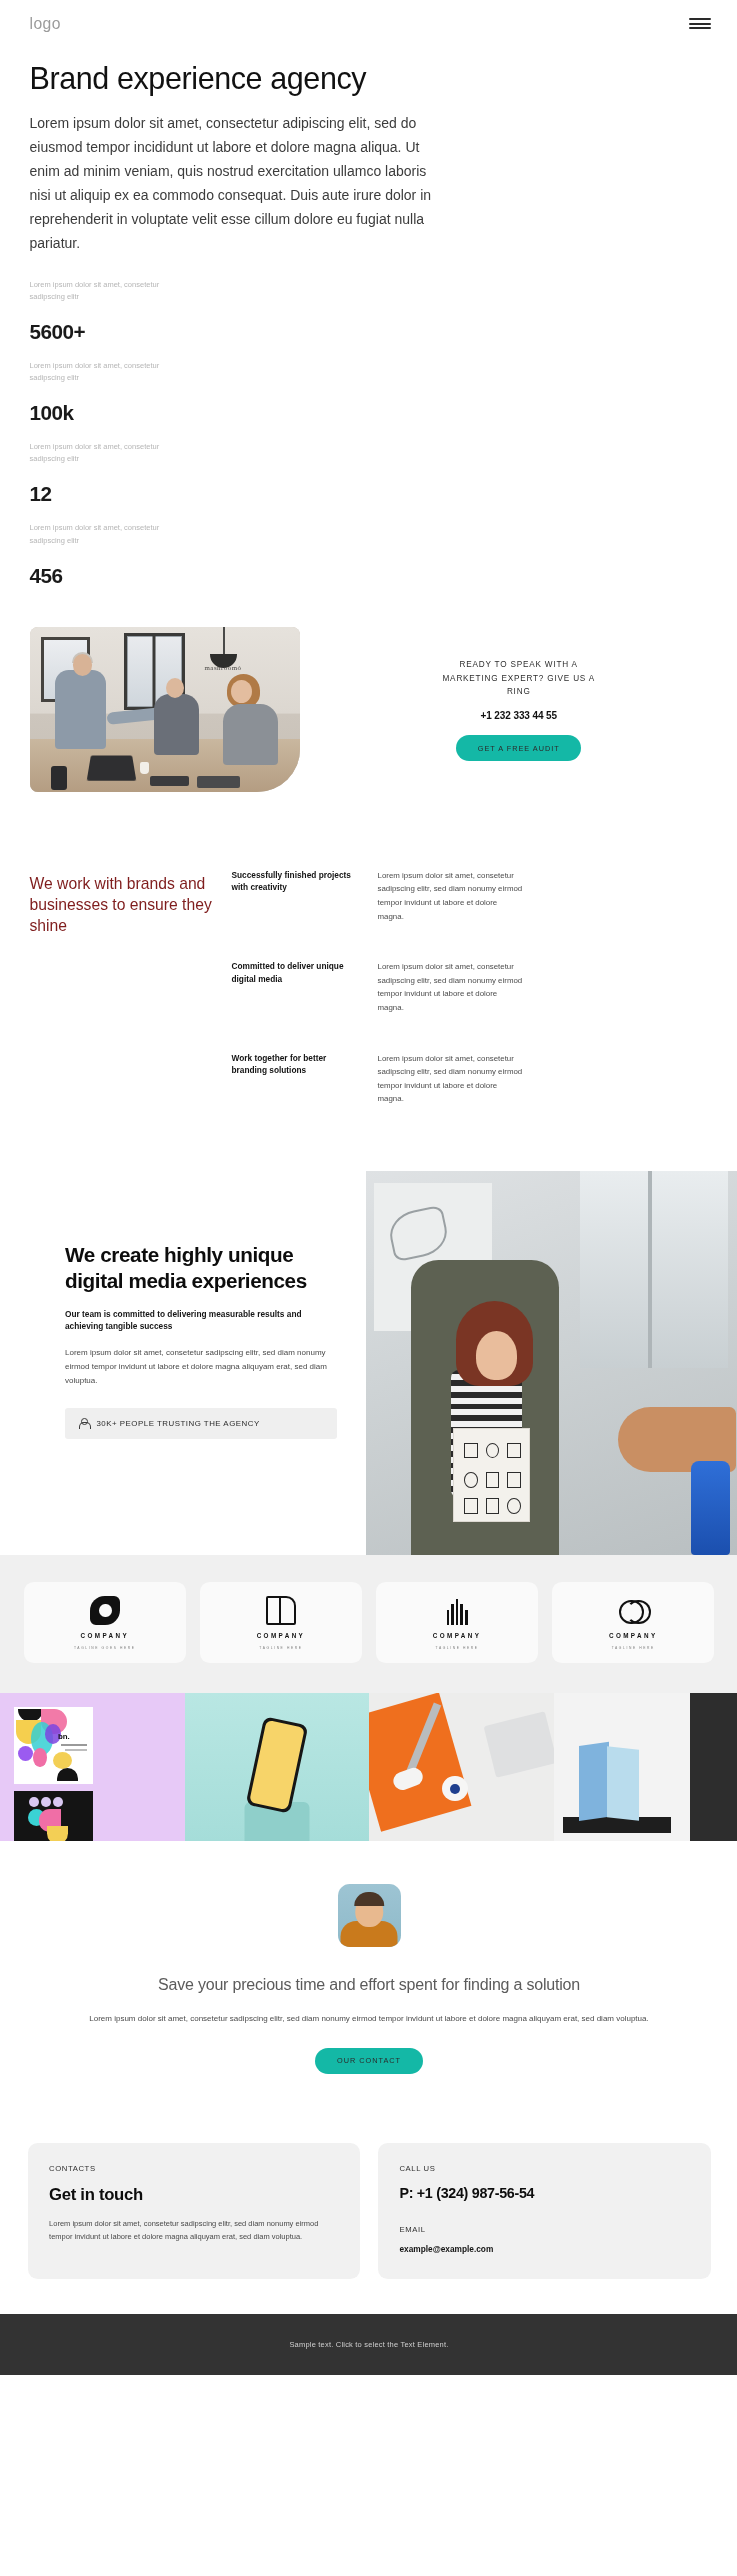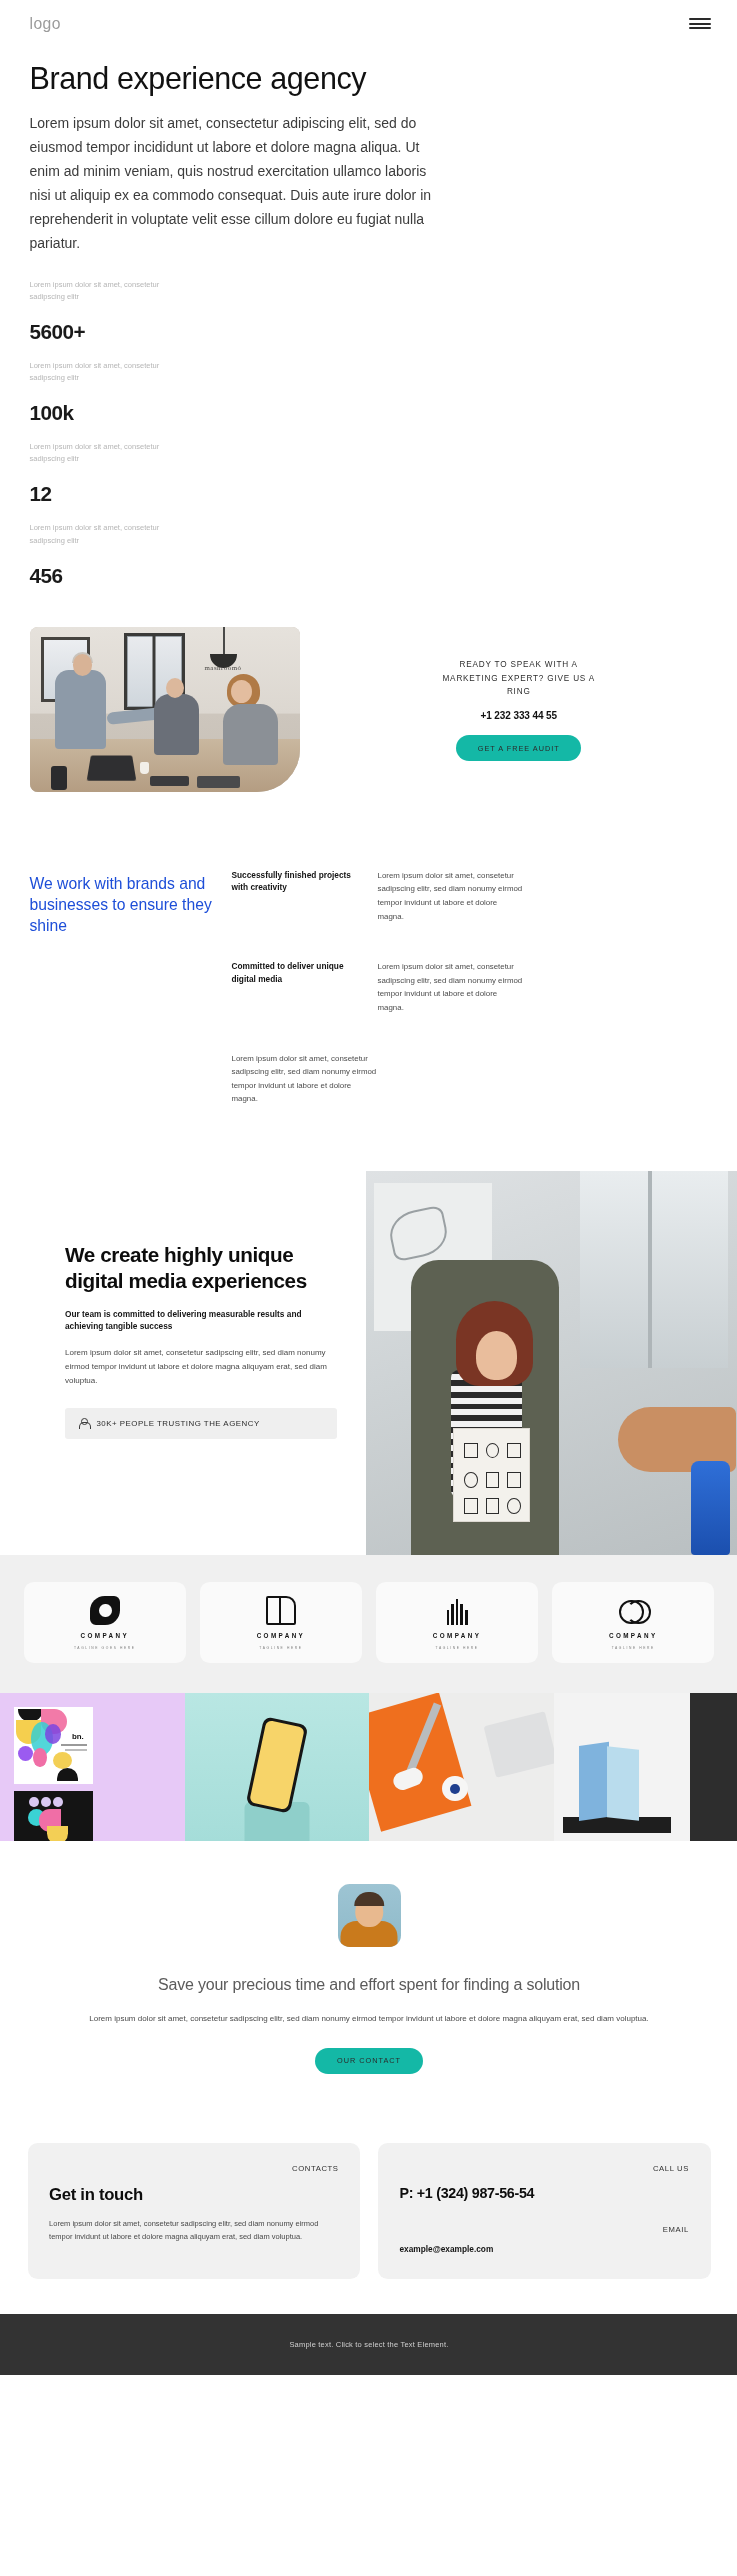--- a/index.html
+++ b/index.html
@@ -193,21 +193,21 @@
   
   .workwith {
     display: flex;
     padding: 77px 29.5px 0 29.5px;
   }
   .ww-left {
     width: 202px;
     font-size: 15.7px;
     font-weight: 400;
     line-height: 1.36;
-    color: #1d4ed8;
+    color: #7f1d1d;
     padding-top: 3.9px;
   }
   .ww-right { flex: 1; }
   .ww-row {
     display: flex;
     margin-bottom: 37px;
   }
   .ww-row:last-child { margin-bottom: 0; }
   .ww-h {
     width: 146px;
@@ -327,21 +327,21 @@
   .lc-name { font-size: 6.3px; letter-spacing: 2.4px; font-weight: 700; color: #111; }
   .lc-tag { font-size: 3.3px; letter-spacing: 1.6px; color: #7d7d7d; }
 
   
   .gallery { display: flex; height: 148px; }
   .g { flex: 1; position: relative; overflow: hidden; }
   .g1 { background: #e7c9f7; }
   .g1 .card1{position:absolute;left:13.8px;top:13.8px;width:79px;height:77px;background:#fff;overflow:hidden;}
   .g1 .card2{position:absolute;left:13.8px;top:98px;width:79px;height:61px;background:#141414;overflow:hidden;}
   .blob{position:absolute;border-radius:50%;}
-  .g1 .bn{position:absolute;right:9px;top:25.6px;font-size:7.9px;font-weight:700;color:#111;}
+  .g1 .bn{position:absolute;right:23px;top:25.6px;font-size:7.9px;font-weight:700;color:#111;}
   .g1 .bnl{position:absolute;right:5.9px;top:37px;width:25.6px;height:2px;background:#9a9a9a;}
   .g1 .bnl2{position:absolute;right:5.9px;top:42px;width:21.6px;height:2px;background:#bdbdbd;}
   .g2 { background: linear-gradient(180deg,#b9e7e3,#a5ddd9); }
   .g2 .podium{position:absolute;left:50%;bottom:0;transform:translateX(-50%);width:65px;height:39px;background:#8fcfca;border-radius:5.9px 5.9px 0 0;}
   .g2 .phone{position:absolute;left:50%;top:27.5px;transform:translateX(-50%) rotate(12deg);width:45px;height:90px;background:#161616;border-radius:7.9px;padding:3px;}
   .g2 .screen{width:100%;height:100%;background:#f7d469;border-radius:5.9px;}
   .g3 { background: #ededec; }
   .g3 .orange{position:absolute;left:-5.9px;top:9.8px;width:94px;height:118px;background:#ef6f1e;transform:rotate(-16deg);}
   .g3 .kb{position:absolute;right:2px;top:25.6px;width:63px;height:53px;background:#dfe0e1;border-radius:3px;transform:rotate(-14deg);}
   .g3 .mouse{position:absolute;left:23.6px;top:77px;width:29.5px;height:17.7px;background:#f4f4f3;border-radius:9.8px;transform:rotate(-20deg);}
@@ -394,21 +394,20 @@
   .card {
     flex: 1;
     background: #f1f1f1;
     border-radius: 9.8px;
     padding: 21.6px 21.6px 25.6px 21.6px;
   }
   .eyebrow {
     font-size: 7.7px;
     letter-spacing: 0.6px;
     color: #2f2f2f;
-    text-align: right;
   }
   .card h3 {
     font-size: 16.7px;
     font-weight: 700;
     color: #0d0d0d;
     margin-top: 11.8px;
     letter-spacing: -0.3px;
   }
   .card h3.small { font-size: 14.3px; }
   .card p {
@@ -512,20 +511,21 @@
     <div class="ww-right">
       <div class="ww-row">
         <div class="ww-h">Successfully finished projects with creativity</div>
         <div class="ww-p">Lorem ipsum dolor sit amet, consetetur sadipscing elitr, sed diam nonumy eirmod tempor invidunt ut labore et dolore magna.</div>
       </div>
       <div class="ww-row">
         <div class="ww-h">Committed to deliver unique digital media</div>
         <div class="ww-p">Lorem ipsum dolor sit amet, consetetur sadipscing elitr, sed diam nonumy eirmod tempor invidunt ut labore et dolore magna.</div>
       </div>
       <div class="ww-row">
+        <div class="ww-h">Work together for better branding solutions</div>
         <div class="ww-p">Lorem ipsum dolor sit amet, consetetur sadipscing elitr, sed diam nonumy eirmod tempor invidunt ut labore et dolore magna.</div>
       </div>
     </div>
   </div>
 
   <div class="create">
     <div class="create-left">
       <h2>We create highly unique digital media experiences</h2>
       <div class="sub">Our team is committed to delivering measurable results and achieving tangible success</div>
       <div class="body">Lorem ipsum dolor sit amet, consetetur sadipscing elitr, sed diam nonumy eirmod tempor invidunt ut labore et dolore magna aliquyam erat, sed diam voluptua.</div>

